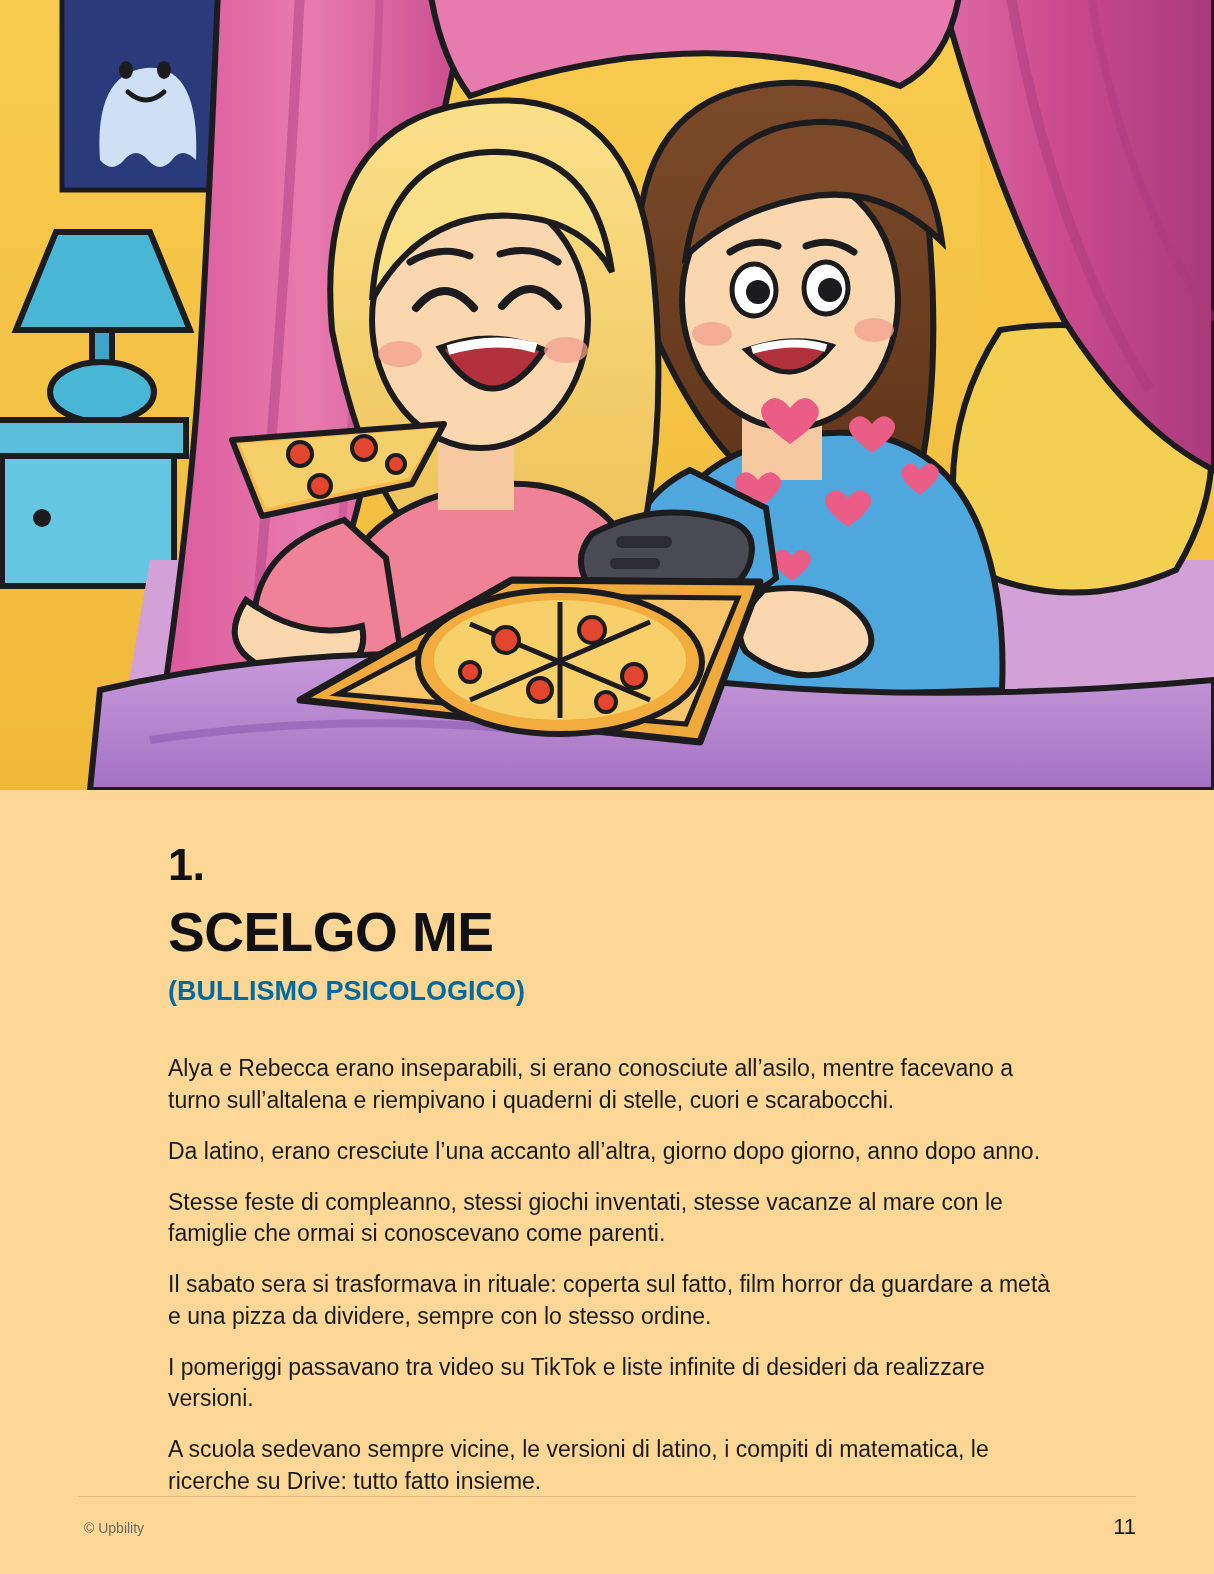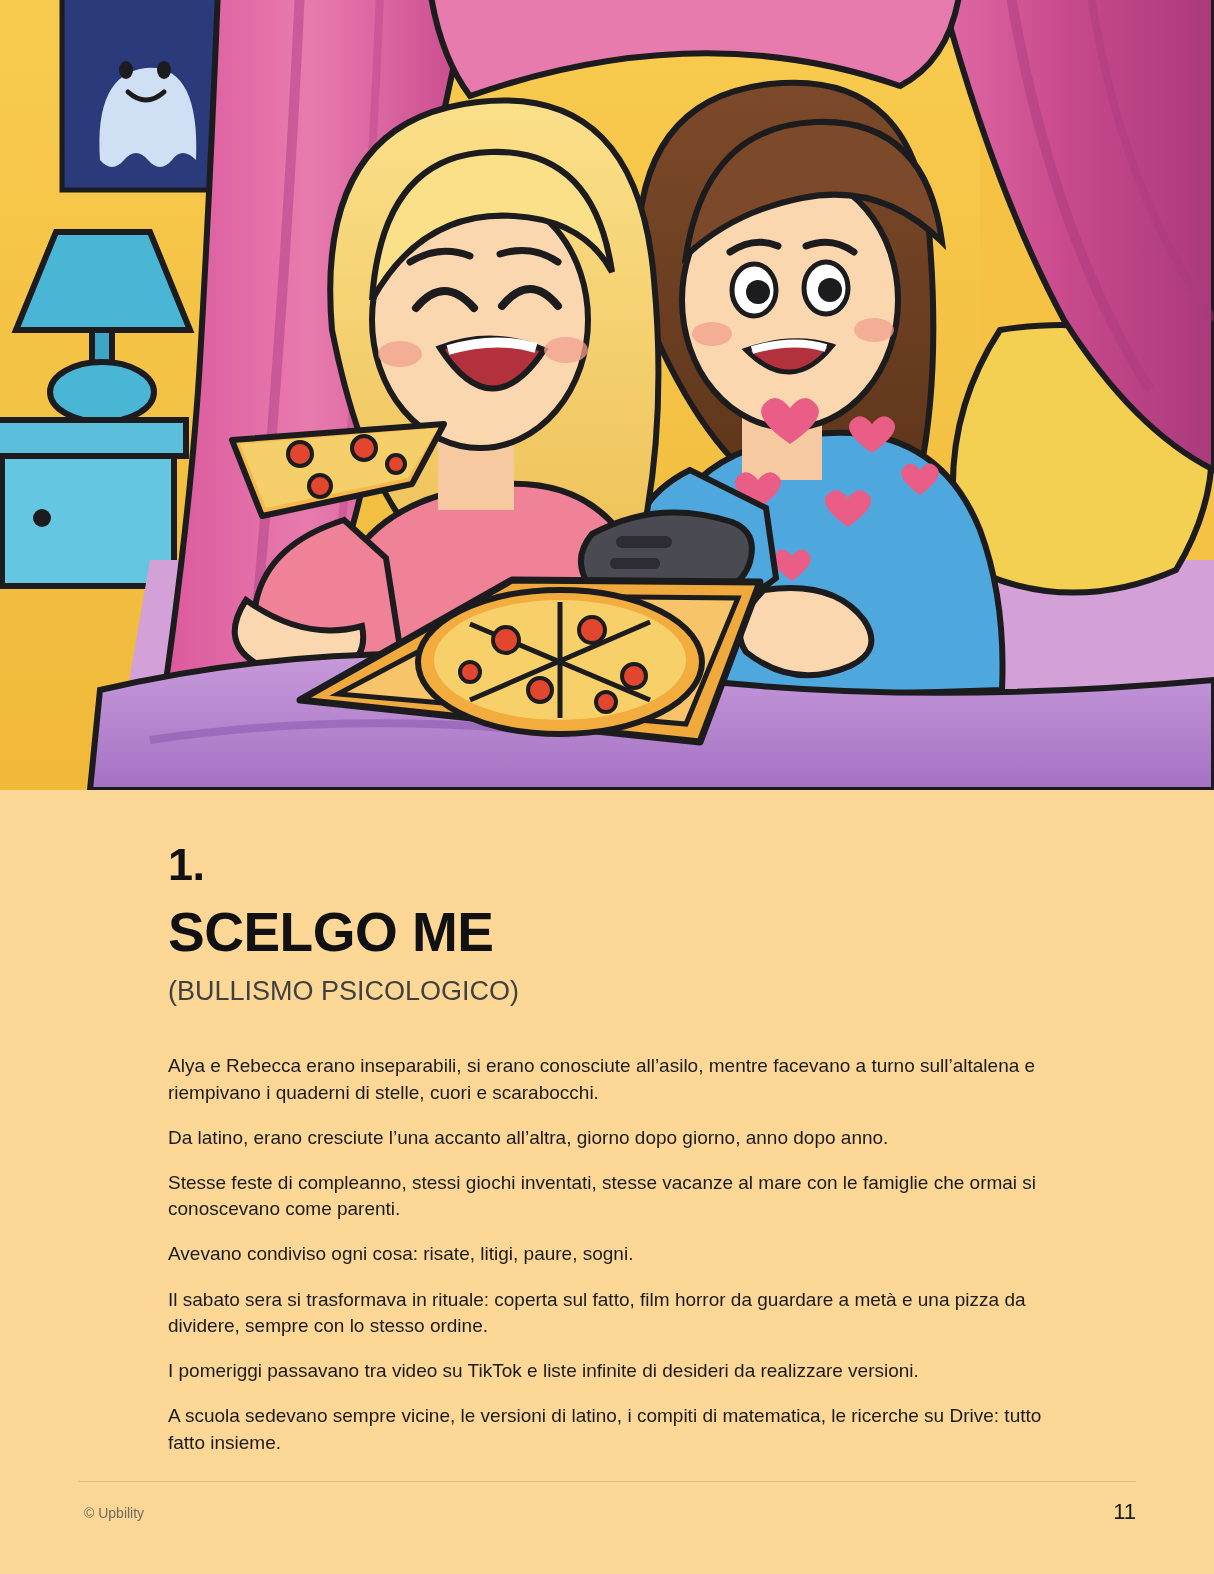--- a/index.html
+++ b/index.html
@@ -50,39 +50,39 @@
   .chapter-title {
     font-size: 55px;
     font-weight: 700;
     color: #111113;
     letter-spacing: -0.5px;
     line-height: 1.08;
     margin: 16px 0 14px 0;
   }
   .chapter-subtitle {
     font-size: 27px;
-    font-weight: 400;
-    color: #404040;
+    font-weight: 700;
+    color: #0369a1;
     letter-spacing: 0px;
     margin: 0 0 46px 0;
   }
   .body-text p {
-    font-size: 19px;
+    font-size: 23px;
     line-height: 1.38;
     color: #1b1b1d;
     margin: 6px 0 19px 0;
     max-width: 900px;
   }
   .body-text p:last-child { margin-bottom: 0; }
 
   
   .footer {
     position: absolute;
     left: 0;
-    bottom: 15px;
+    bottom: 0;
     width: 1214px;
     height: 78px;
     box-sizing: border-box;
   }
   .footer-rule {
     position: absolute;
     top: 0;
     left: 78px;
     width: 1058px;
     height: 1px;
@@ -291,21 +291,20 @@
   <div class="content">
 
     <div class="chapter-number">1.</div>
     <h1 class="chapter-title">SCELGO ME</h1>
     <div class="chapter-subtitle">(BULLISMO PSICOLOGICO)</div>
 
     <div class="body-text">
       <p>Alya e Rebecca erano inseparabili, si erano conosciute all’asilo, mentre facevano a turno sull’altalena e riempivano i quaderni di stelle, cuori e scarabocchi.</p>
       <p>Da latino, erano cresciute l’una accanto all’altra, giorno dopo giorno, anno dopo anno.</p>
       <p>Stesse feste di compleanno, stessi giochi inventati, stesse vacanze al mare con le famiglie che ormai si conoscevano come parenti.</p>
-      <p>Avevano condiviso ogni cosa: risate, litigi, paure, sogni.</p>
       <p>Il sabato sera si trasformava in rituale: coperta sul fatto, film horror da guardare a metà e una pizza da dividere, sempre con lo stesso ordine.</p>
       <p>I pomeriggi passavano tra video su TikTok e liste infinite di desideri da realizzare versioni.</p>
       <p>A scuola sedevano sempre vicine, le versioni di latino, i compiti di matematica, le ricerche su Drive: tutto fatto insieme.</p>
     </div>
   </div>
 
   <div class="footer">
     <div class="footer-rule"></div>
     <div class="footer-left">© Upbility</div>
     <div class="footer-right">11</div>

